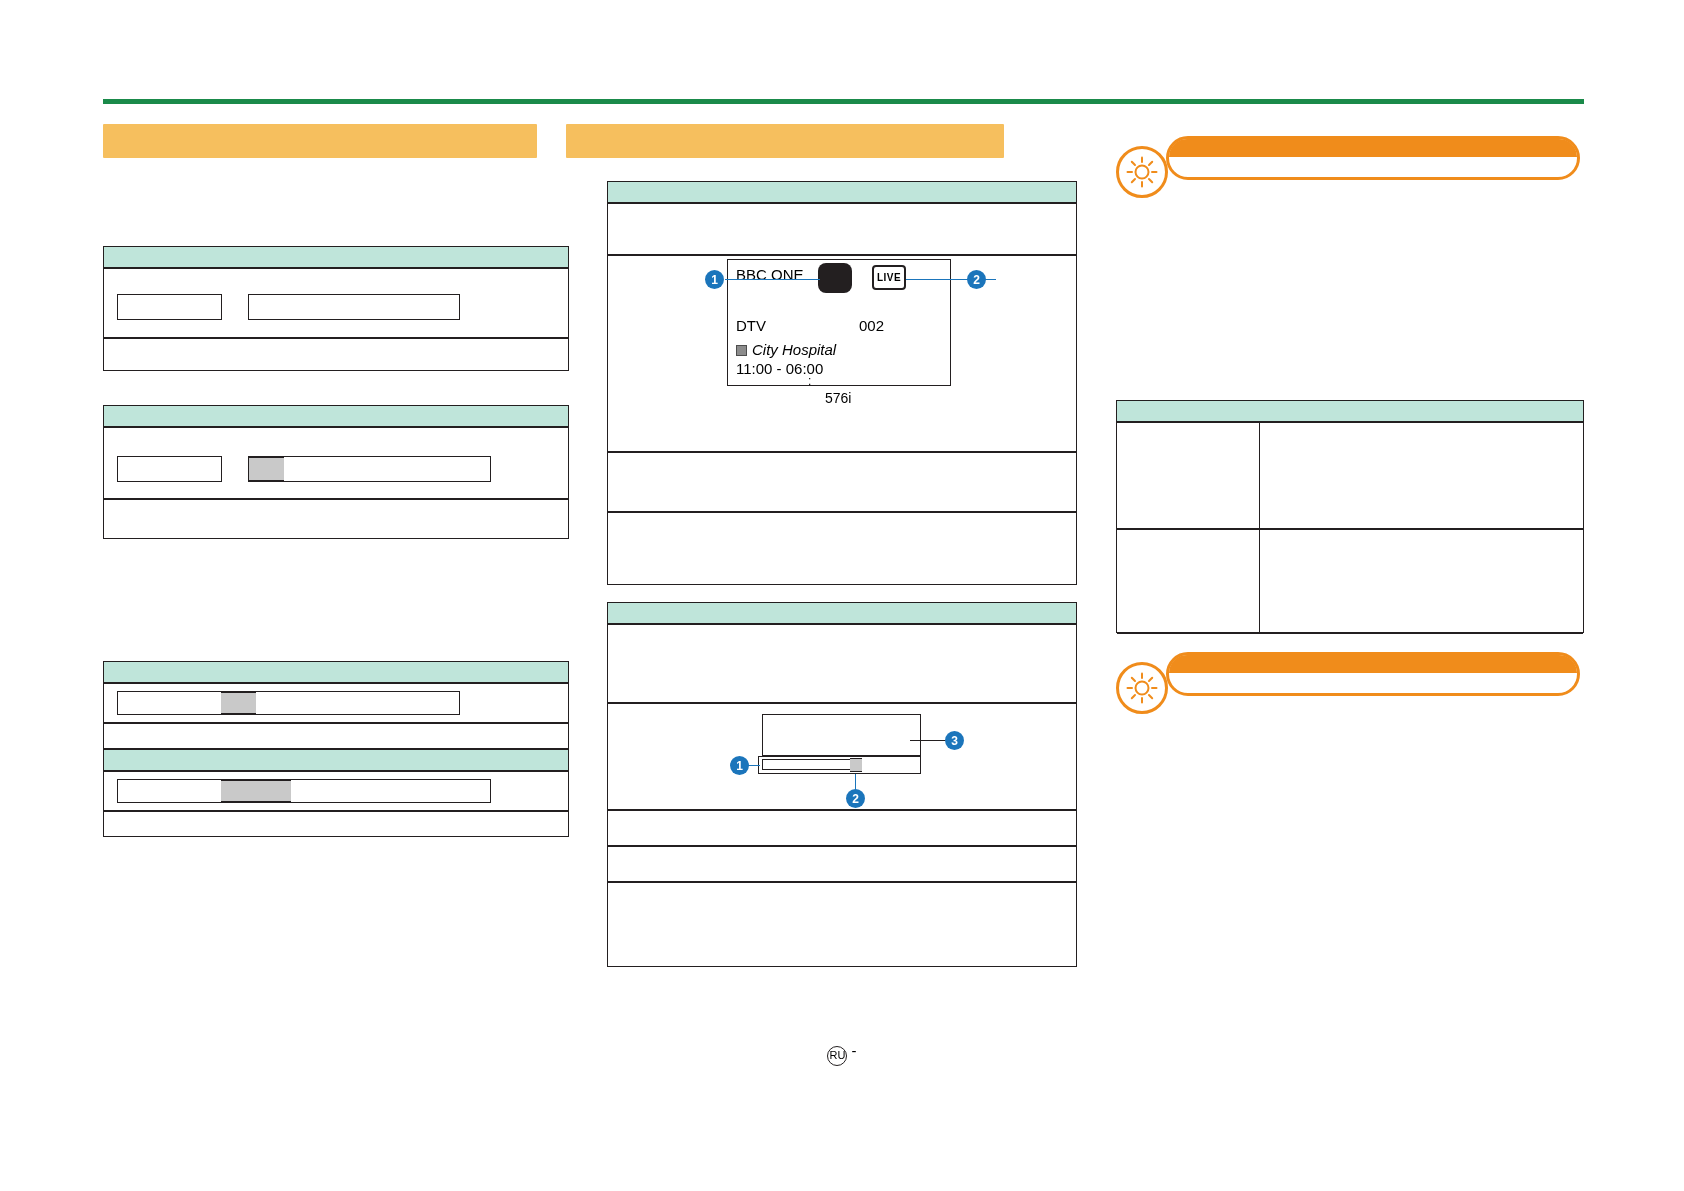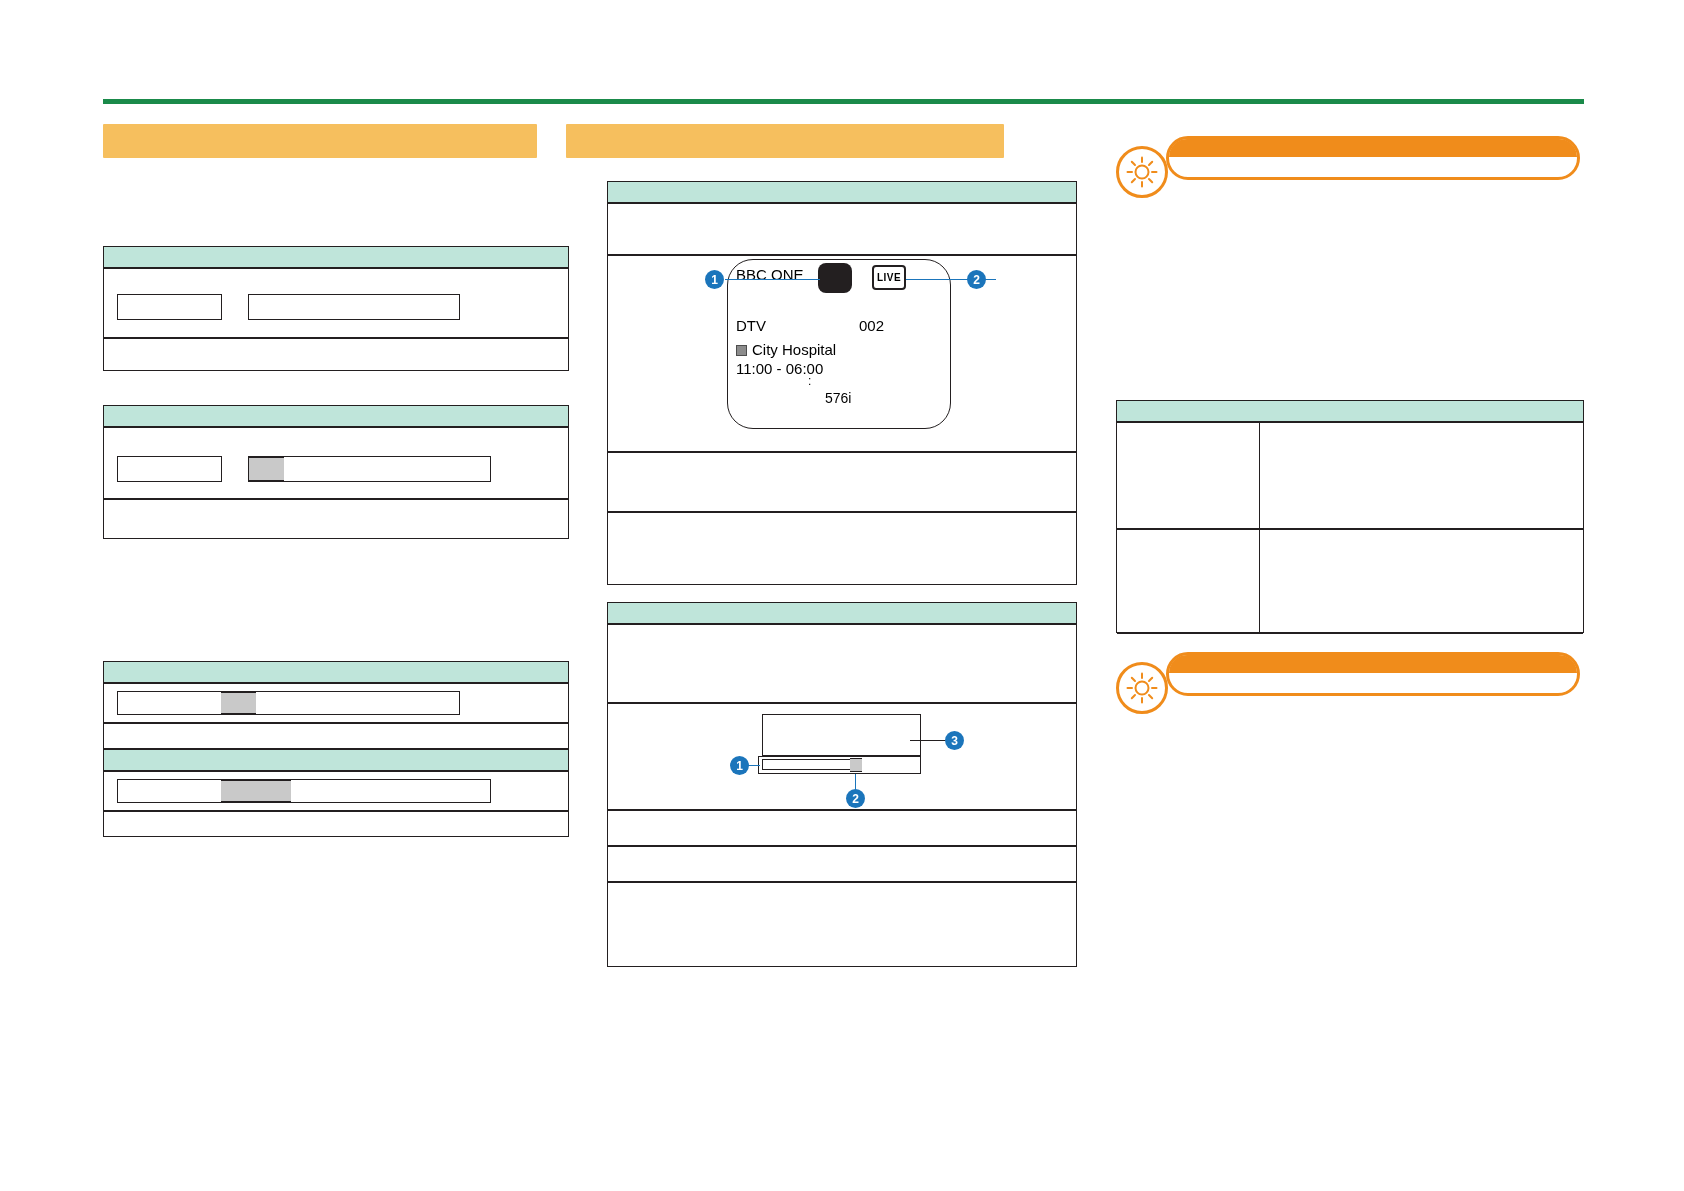--- a/index.html
+++ b/index.html
@@ -220,26 +220,26 @@
   <div class="inner-gray" style="left:221px; top:780px; width:35px; height:22px;"></div>
   <div class="inner-gray" style="left:256px; top:780px; width:35px; height:22px;"></div>
   <div class="box" style="left:103px; top:811px; width:466px; height:26px;"></div>
 
   <div class="banner" id="banner-mid"></div>
 
   <div class="hdr" style="left:607px; top:181px; width:470px; height:22px;"></div>
   <div class="box" style="left:607px; top:203px; width:470px; height:52px;"></div>
   <div class="box" style="left:607px; top:255px; width:470px; height:197px;"></div>
 
-  <div class="osd" style="left:727px; top:259px; width:224px; height:170px;border-radius:26px;">
+  <div class="osd" style="left:727px; top:259px; width:224px; height:127px;">
     <div class="osd-text" style="left:8px; top:6px;">BBC ONE</div>
     <div class="osd-text" style="left:8px; top:57px;">DTV</div>
     <div class="osd-text" style="left:131px; top:57px;">002</div>
     <div class="small-icon" style="left:8px; top:85px;"></div>
-    <div class="osd-text" style="left:24px; top:81px;">City Hospital</div>
+    <div class="osd-text" style="left:24px; top:81px;font-style:italic;">City Hospital</div>
     <div class="osd-text" style="left:8px; top:100px;">11:00 - 06:00</div>
     <div class="osd-text" style="left:80px; top:114px; font-size:12px;">:</div>
     <div class="osd-text" style="left:97px; top:130px; font-size:14px;">576i</div>
   </div>
 
   <div class="round-black" style="left:818px; top:263px; width:34px; height:30px;"></div>
   <div class="live-badge" style="left:872px; top:265px; width:34px; height:25px;">LIVE</div>
 
   <div class="leader" style="left:725px; top:279px; width:95px;"></div>
   <div class="callout-num" style="left:705px; top:270px;">1</div>
@@ -304,14 +304,18 @@
       <line x1="16" y1="26" x2="16" y2="30.5"></line>
       <line x1="1.5" y1="16" x2="6" y2="16"></line>
       <line x1="26" y1="16" x2="30.5" y2="16"></line>
       <line x1="5.8" y1="5.8" x2="9" y2="9"></line>
       <line x1="23" y1="23" x2="26.2" y2="26.2"></line>
       <line x1="26.2" y1="5.8" x2="23" y2="9"></line>
       <line x1="9" y1="23" x2="5.8" y2="26.2"></line>
     </g>
   </svg>
 
+  <div class="footer">
+    <span class="ru-circle">RU</span>
+    <span>-</span>
+  </div>
 
 </div>
 
 </body></html>

